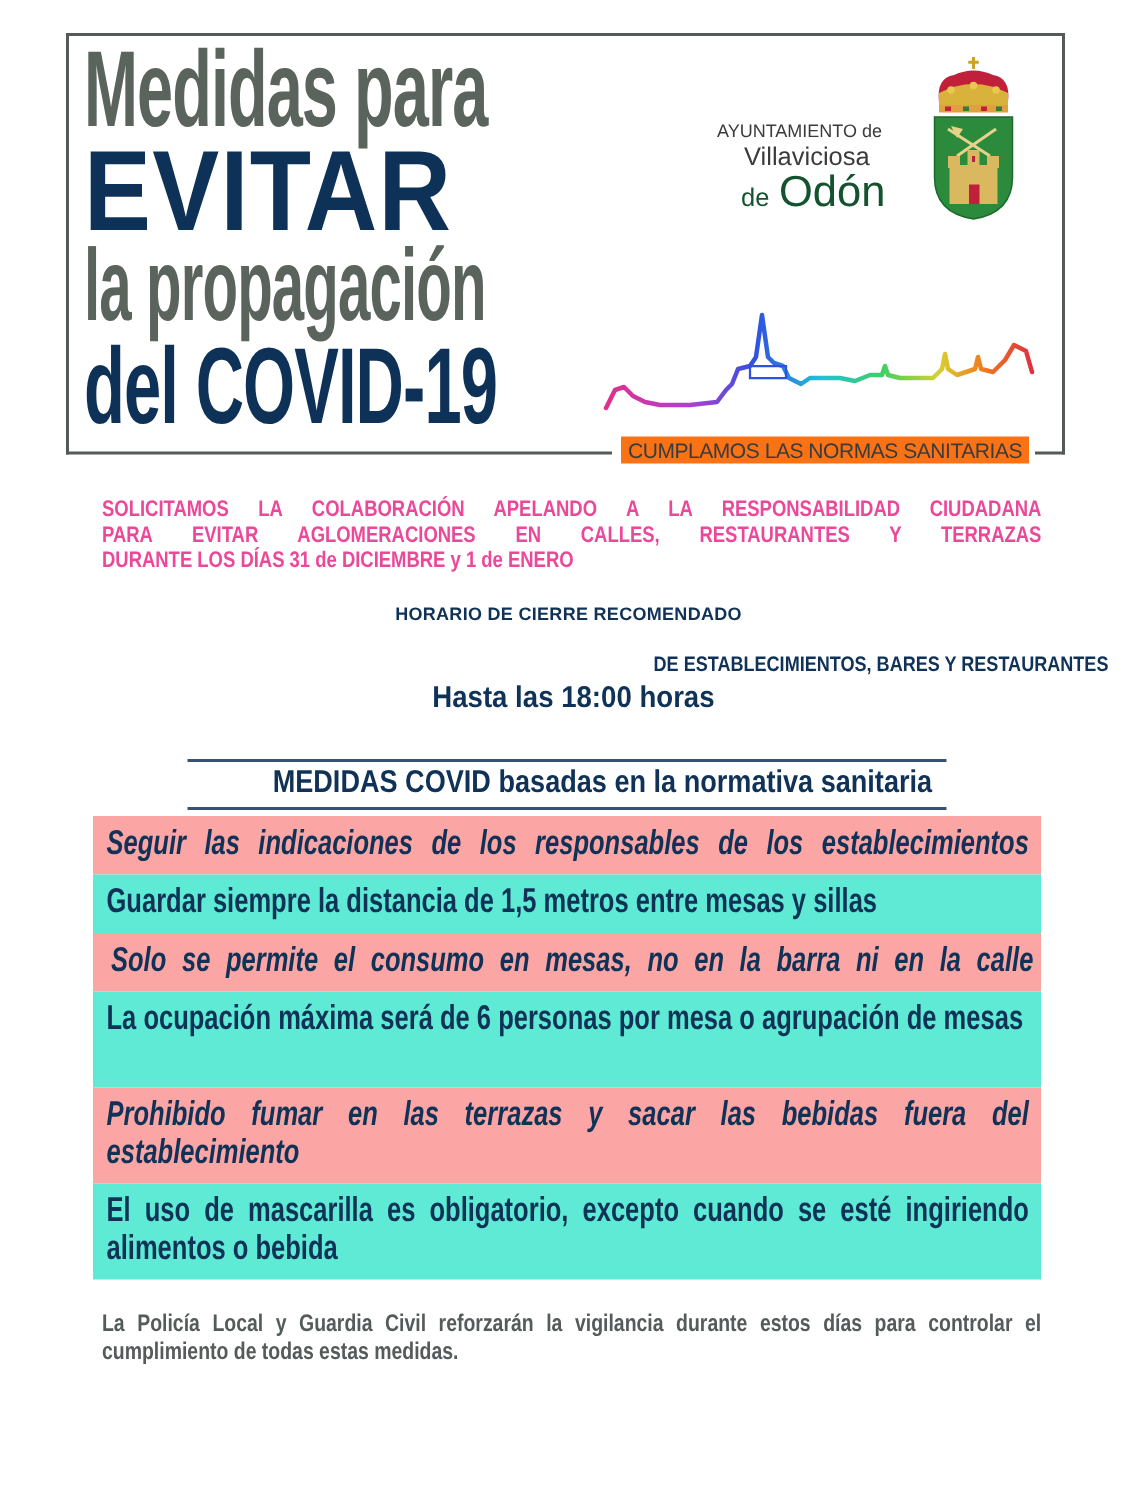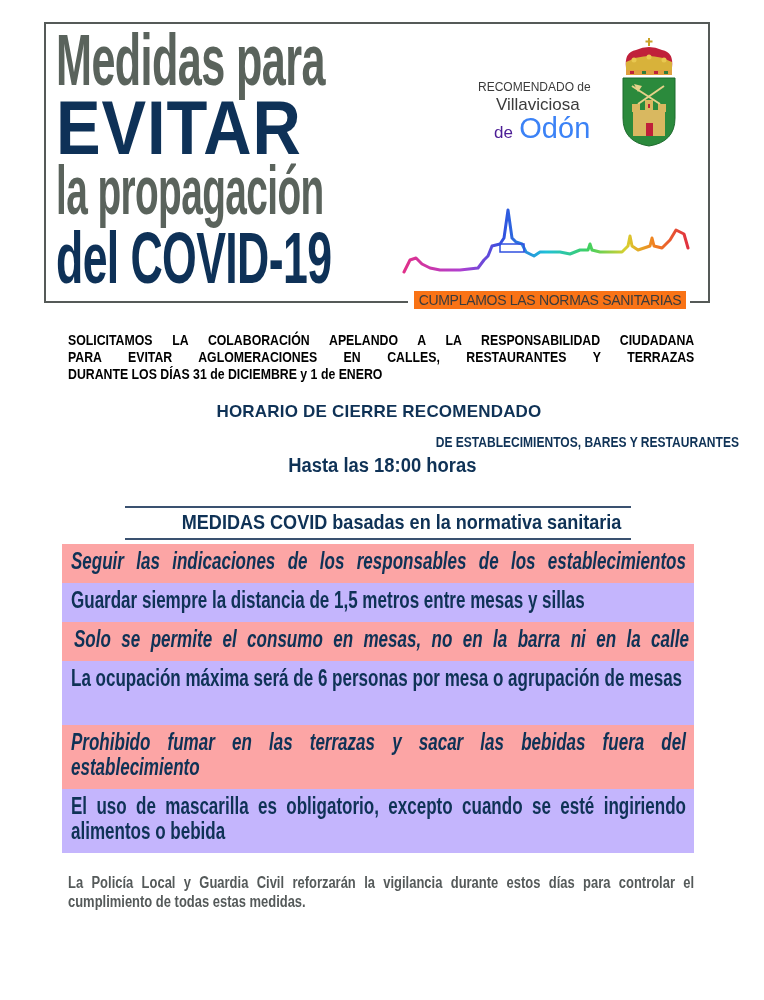--- a/index.html
+++ b/index.html
@@ -25,44 +25,44 @@
   }
   .t1 { color: #5a635c; font-size: 72px; transform: scaleX(0.60); height: 66px; }
   .t2 { color: #0e3157; font-size: 76px; transform: scaleX(0.88); height: 66px; letter-spacing: 1px; }
   .t3 { color: #5a635c; font-size: 68px; transform: scaleX(0.57); height: 66px; }
   .t4 { color: #0e3157; font-size: 72px; transform: scaleX(0.62); height: 66px; }
 
   .ayto { position: absolute; left: 478px; top: 80px; width: 140px; text-align: left; color: #3b3b3b; }
   .ayto-small { font-size: 12px; letter-spacing: 0px; white-space: nowrap; }
   .ayto-big { font-size: 17px; line-height: 22px; white-space: nowrap; margin-left: 18px; }
   .ayto-odon { font-size: 23px; line-height: 24px; white-space: nowrap; margin-left: 16px; }
-  .ayto-odon .de { font-size: 17px; color: #4c1d95; }
-  .ayto-odon .big { font-size: 29px; color: #3b82f6; }
+  .ayto-odon .de { font-size: 17px; color: #14532d; }
+  .ayto-odon .big { font-size: 29px; color: #14532d; }
 
   .coat { position: absolute; left: 620px; top: 38px; width: 58px; height: 110px; }
 
   .skyline { position: absolute; left: 400px; top: 200px; width: 290px; height: 80px; }
 
   .slogan {
     position: absolute; left: 414px; top: 291px; width: 272px;
     font-size: 14px; color: #3b3b3b; letter-spacing: -0.3px; white-space: nowrap;
     background: #f97316; text-align: center; line-height: 18px;
   }
 
   .intro {
     position: absolute; left: 68px; top: 331px; width: 626px;
-    font-weight: 700; font-size: 15px; line-height: 17px; color: #000000;
+    font-weight: 700; font-size: 15px; line-height: 17px; color: #ec4899;
     text-align: justify; text-align-last: left;
   }
   .intro .line { display: block; white-space: nowrap; transform: scaleX(0.82); transform-origin: left top; width: 122%; text-align: justify; text-align-last: justify; }
   .intro .line.last { text-align-last: left; }
 
   .horario-title {
     position: absolute; left: 0; top: 402px; width: 758px; text-align: center;
-    font-weight: 700; font-size: 17px; color: #0f3256; letter-spacing: 0.2px;
+    font-weight: 700; font-size: 12px; color: #0f3256; letter-spacing: 0.2px;
   }
   .horario-sub {
     position: absolute; left: 0; top: 434px; width: 764px; text-align: right;
     font-weight: 700; font-size: 14px; color: #0f3256;
   }
   .horario-sub span { display: inline-block; transform: scaleX(0.86); }
   .horario-time {
     position: absolute; left: 0; top: 454px; width: 764px; text-align: center;
     font-weight: 700; font-size: 20px; color: #0f3256;
   }
@@ -76,21 +76,21 @@
     font-weight: 700; font-size: 21px; color: #0f3256; white-space: nowrap; padding-left: 40px;
   }
   .medidas-heading span.inner { display: inline-block; transform: scaleX(0.86); }
 
   .rows { position: absolute; left: 62px; top: 544px; width: 632px; }
   .row {
     padding: 5px 7px 0 9px; font-weight: 700; color: #0f3256;
     font-size: 23px; line-height: 25px; overflow: hidden;
   }
   .row.dark { background: #fca5a5; font-style: italic; }
-  .row.light { background: #c4b5fd; }
+  .row.light { background: #5eead4; }
   .row .txt {
     display: block; transform: scaleX(0.74); transform-origin: left top;
     width: 831px; text-align: justify; text-align-last: justify;
   }
   .row .txt.lastleft { text-align-last: left; }
   .r1 { height: 39px; }
   .r2 { height: 39px; }
   .r3 { height: 39px; padding-left: 12px; }
   .r4 { height: 64px; }
   .r5 { height: 64px; }
@@ -110,21 +110,21 @@
 <div class="frame-bottom-right"></div>
 
 <div class="title-block">
   <div class="title-line t1">Medidas para</div>
   <div class="title-line t2">EVITAR</div>
   <div class="title-line t3">la propagación</div>
   <div class="title-line t4">del COVID-19</div>
 </div>
 
 <div class="ayto">
-  <div class="ayto-small">RECOMENDADO de</div>
+  <div class="ayto-small">AYUNTAMIENTO de</div>
   <div class="ayto-big">Villaviciosa</div>
   <div class="ayto-odon">
     <span class="de">de</span>
     <span class="big">Odón</span>
   </div>
 </div>
 
 <svg class="coat" viewBox="0 0 58 110">
 
   <rect x="28" y="0" width="2" height="8" fill="#c9a227"></rect>

